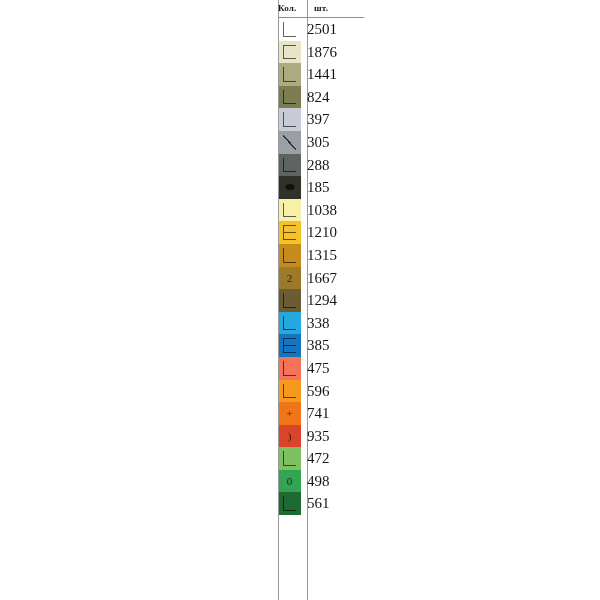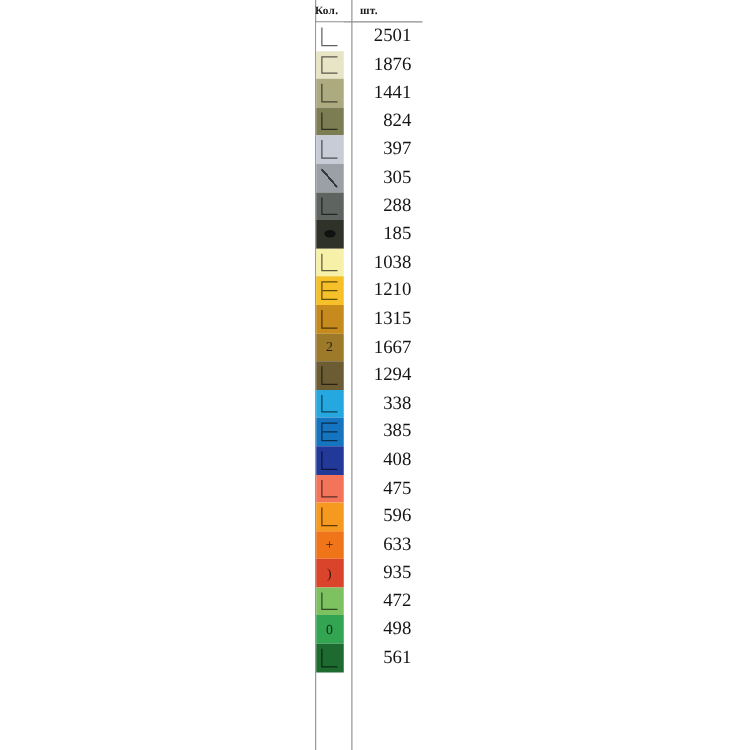--- a/index.html
+++ b/index.html
@@ -10,21 +10,21 @@
   body {
     width: 600px;
     height: 600px;
     font-family: "Liberation Serif", serif;
     overflow: hidden;
     position: relative;
   }
 
   #legend-panel {
     position: absolute;
-    left: 246px;
+    left: 272px;
     top: 0px;
     width: 92px;
     height: 456px;
   }
 
   
   .legend-header {
     position: relative;
     height: 18px;
     display: flex;
@@ -150,21 +150,21 @@
     align-items: center;
     justify-content: center;
   }
 
   .count {
     flex: 1;
     font-family: "Liberation Serif", serif;
     font-size: 15px;
     line-height: 22.6px;
     color: #141414;
-    text-align: right;
+    text-align: left;
     padding-right: 9px;
     white-space: nowrap;
   }
 </style>
 </head>
 <body>
 
 <div id="legend-panel">
 
   <div class="vrule left"></div>
@@ -292,49 +292,41 @@
       <div class="legend-row">
         <div class="swatch-wrap">
           <div class="swatch" style="background: rgb(22, 117, 192);">
             <div class="sym mark-eq"></div>
           </div>
         </div>
         <div class="count">385</div>
       </div>
       <div class="legend-row">
         <div class="swatch-wrap">
-          <div class="swatch" style="background: rgb(34, 57, 154);">
-            <div class="sym mark-L"></div>
-          </div>
-        </div>
-        <div class="count">408</div>
-      </div>
-      <div class="legend-row">
-        <div class="swatch-wrap">
           <div class="swatch" style="background: rgb(244, 116, 90);">
             <div class="sym mark-L"></div>
           </div>
         </div>
         <div class="count">475</div>
       </div>
       <div class="legend-row">
         <div class="swatch-wrap">
           <div class="swatch" style="background: rgb(245, 154, 30);">
             <div class="sym mark-L"></div>
           </div>
         </div>
         <div class="count">596</div>
       </div>
       <div class="legend-row">
         <div class="swatch-wrap">
           <div class="swatch" style="background: rgb(239, 117, 24);">
             <div class="sym mark-glyph">+</div>
           </div>
         </div>
-        <div class="count">633</div>
+        <div class="count">741</div>
       </div>
       <div class="legend-row">
         <div class="swatch-wrap">
           <div class="swatch" style="background: rgb(217, 68, 43);">
             <div class="sym mark-glyph">)</div>
           </div>
         </div>
         <div class="count">935</div>
       </div>
       <div class="legend-row">

